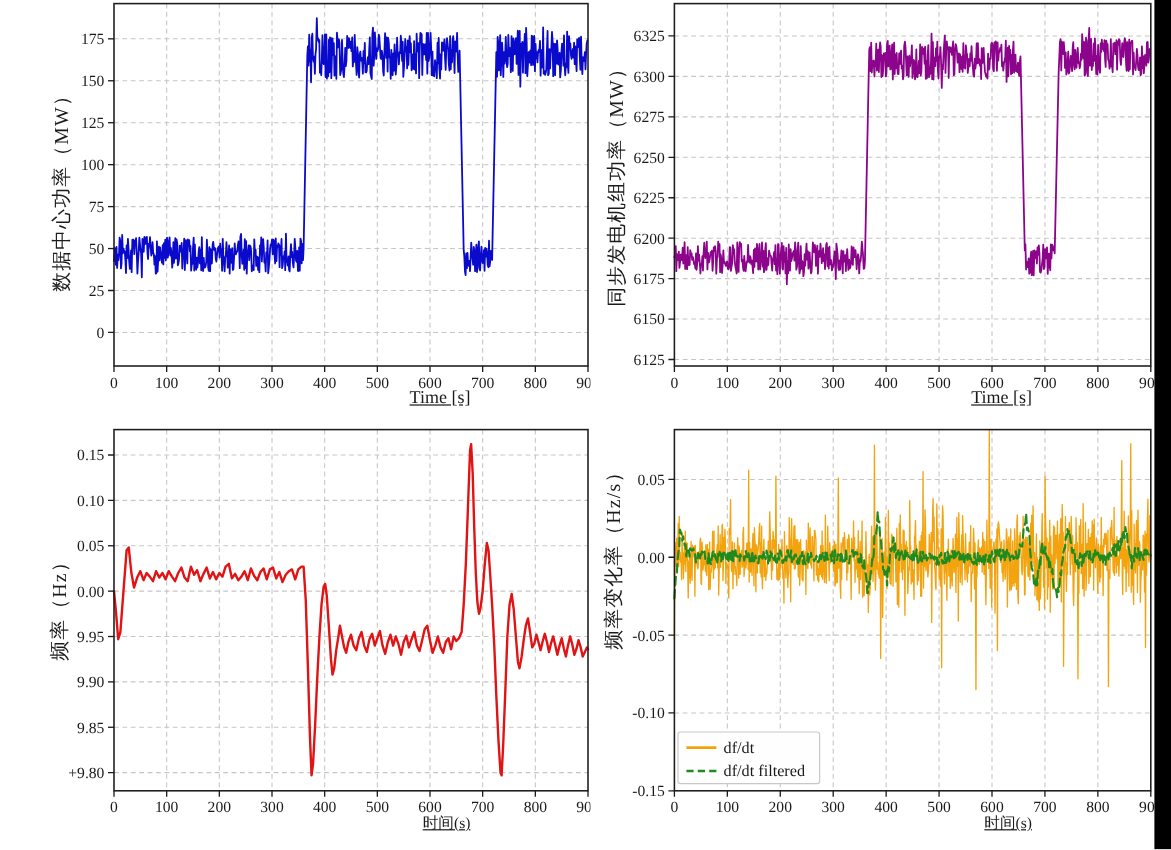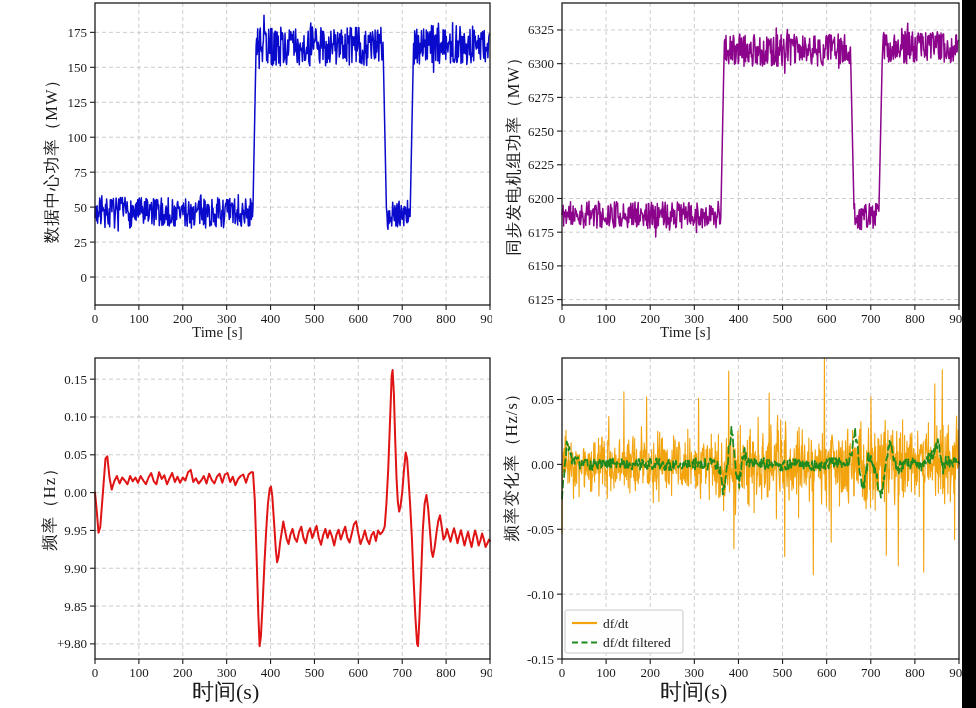--- a/index.html
+++ b/index.html
@@ -5,23 +5,23 @@
   html,body{margin:0;padding:0;background:#ffffff;}
   #figure{position:relative;width:976px;height:708px;background:#ffffff;overflow:hidden;
           font-family:"Liberation Serif","DejaVu Serif",serif;color:#1a1a1a;}
   svg.chart{position:absolute;display:block;}
   #svg-tl{left:0;top:0;}
   #svg-tr{left:492px;top:0;}
   #svg-bl{left:0;top:354px;}
   #svg-br{left:492px;top:354px;}
   .ylabel{position:absolute;width:320px;height:22px;line-height:22px;text-align:center;
           transform:rotate(-90deg);font-size:16.5px;letter-spacing:1px;white-space:nowrap;}
-  .xlabel{position:absolute;text-align:left;white-space:nowrap;}
+  .xlabel{position:absolute;text-align:right;white-space:nowrap;text-decoration:underline;}
   .xlabel.en{font-size:15px;}
-  .xlabel.cn{font-size:22px;}
+  .xlabel.cn{font-size:13px;}
   #ylab-tl{left:-108px;top:146px;}
   #ylab-tr{left:354px;top:141px;}
   #ylab-bl{left:-110px;top:494px;}
   #ylab-br{left:352px;top:452px;}
   #xlab-tl{left:192px;top:324px;width:200px;}
   #xlab-tr{left:660px;top:324px;width:200px;}
   #xlab-bl{left:192px;top:677px;width:200px;}
   #xlab-br{left:660px;top:677px;width:200px;}
   #right-strip{position:absolute;right:0;top:0;width:14px;height:708px;}
 </style>

